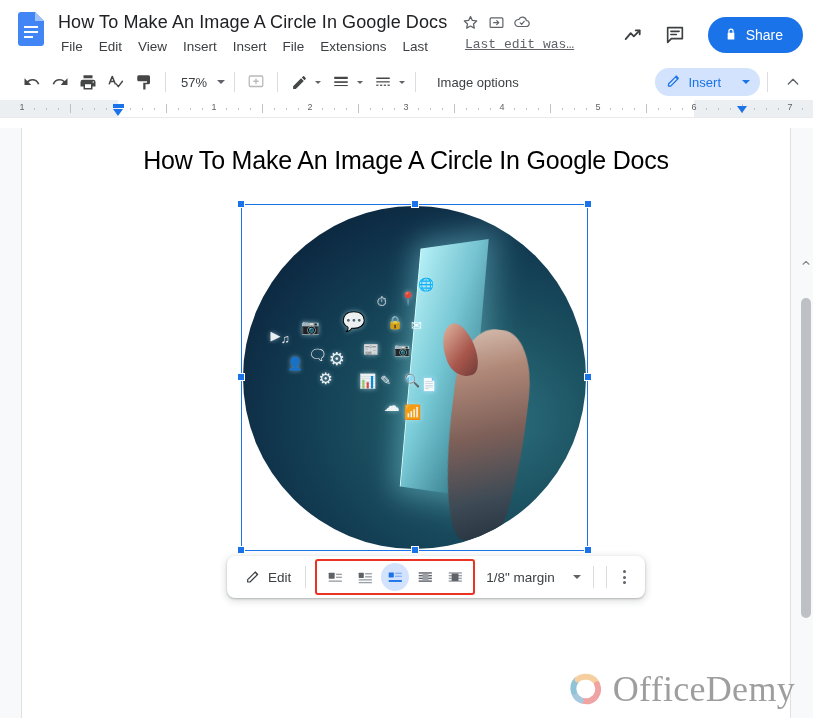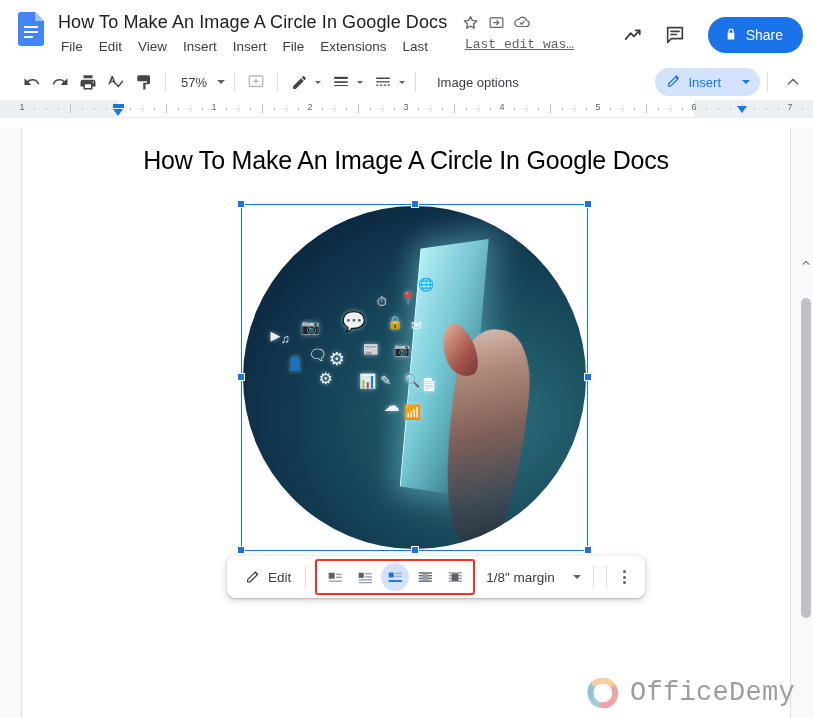--- a/index.html
+++ b/index.html
@@ -339,24 +339,24 @@
 
   
   .watermark {
     position:absolute;
     right: 18px; bottom: 8px;
     display:flex; align-items:center; gap:10px;
     z-index: 6;
     pointer-events:none;
   }
   .wm-text {
-    font-size:27px;
+    font-size:36px;
     color:#9e9e9e;
     letter-spacing:0.3px;
-    font-family:Liberation Mono, monospace;
+    font-family:Liberation Serif, serif;
   }
   .wm-logo { width:34px;height:34px; }
 </style>
 </head>
 <body>
 
 <div class="topbar">
 
   <div class="docs-logo">
     <svg width="26" height="34" viewBox="0 0 26 34">

